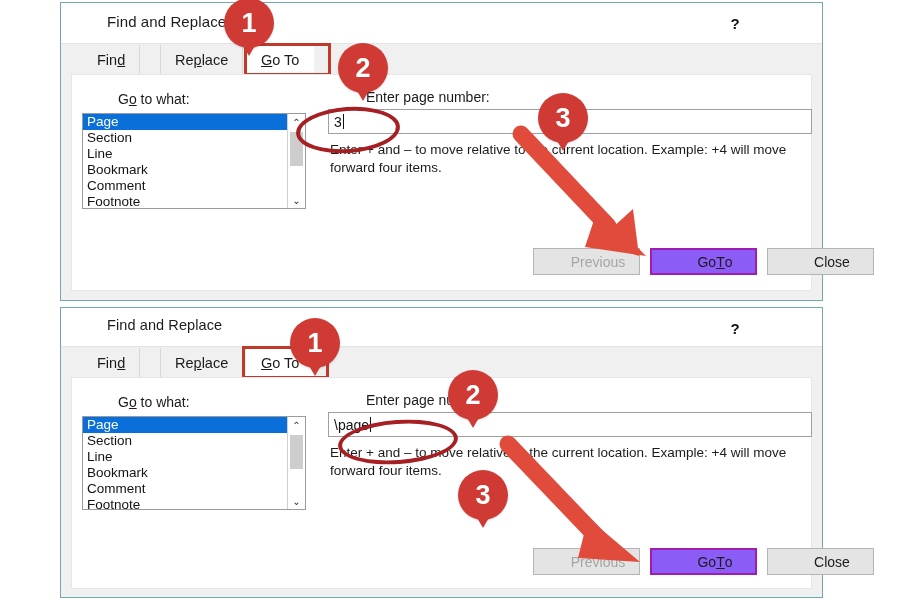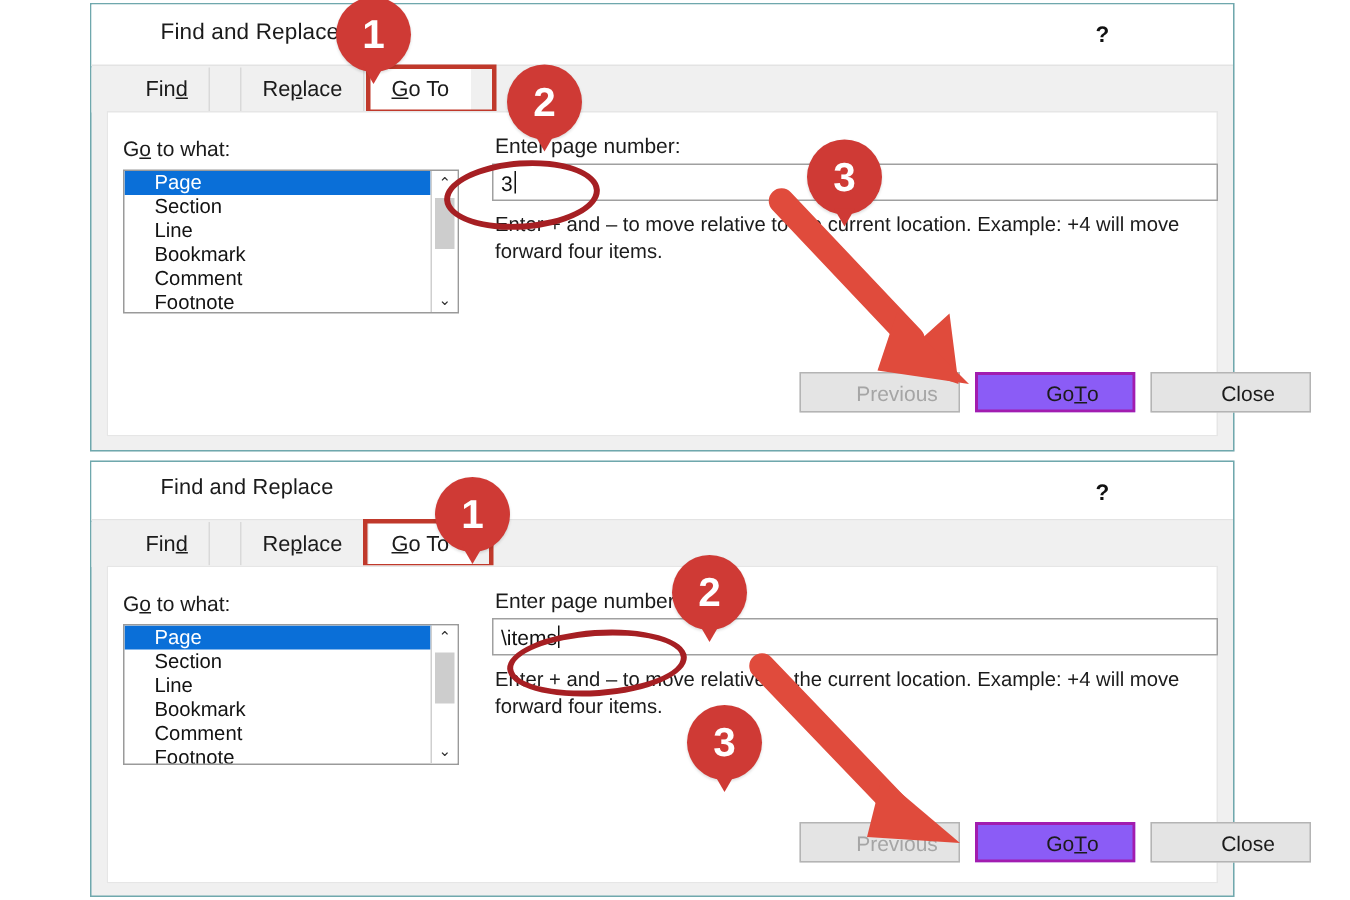--- a/index.html
+++ b/index.html
@@ -89,40 +89,40 @@
     position:absolute;left:10px;right:10px;
     background:#ffffff;
     border:1px solid #e6e6e6;
     box-sizing:border-box;
   }
   .dlg1 .panel{top:71px;height:217px;}
   .dlg2 .panel{top:69px;height:212px;}
 
   .lbl{
     position:absolute;
-    font-size:14px;color:#1b1b1b;white-space:nowrap;
+    font-size:14px;color:#1b1b1b;white-space:nowrap;margin-left:36px;
   }
   .lbl u{text-decoration:underline;}
 
   
   .lbl-gotowhat{left:10px;top:16px;}
   .listbox{
     position:absolute;left:10px;top:38px;
     width:224px;height:96px;
     background:#ffffff;
     border:1px solid #9a9a9a;
     box-sizing:border-box;
     overflow:hidden;
   }
   .dlg2 .listbox{height:94px;}
   .list-inner{position:absolute;left:0;top:0;right:17px;bottom:0;}
   .list-item{
     height:16px;line-height:16px;
     font-size:13.5px;color:#121212;
-    padding-left:20px;
+    padding-left:4px;
     white-space:nowrap;
   }
   .list-item.selected{background:#0a6fd8;color:#ffffff;}
   .scrollbar{
     position:absolute;right:0;top:0;bottom:0;width:17px;
     background:#ffffff;border-left:1px solid #cfcfcf;
   }
   .sb-arrow{
     position:absolute;left:0;width:17px;height:16px;
     display:flex;align-items:center;justify-content:center;
@@ -334,21 +334,21 @@
         <div class="scrollbar">
           <div class="sb-arrow sb-up">⌃</div>
           <div class="sb-thumb"></div>
           <div class="sb-arrow sb-down">⌄</div>
         </div>
       </div>
 
       <div class="lbl lbl-enterpage">Enter page number:</div>
 
       <div class="textinput">
-        <span placeholder="">\items</span>
+        <span placeholder="">\page</span>
           <span class="caret"></span>
       </div>
 
       <div class="hint">Enter + and – to move relative to the current location. Example: +4 will move forward four items.</div>
 
       <div class="footer-btn btn-previous">Previous</div>
       <div class="footer-btn btn-goto">
           <span>Go </span>
           <u>T</u>
           <span>o</span>

